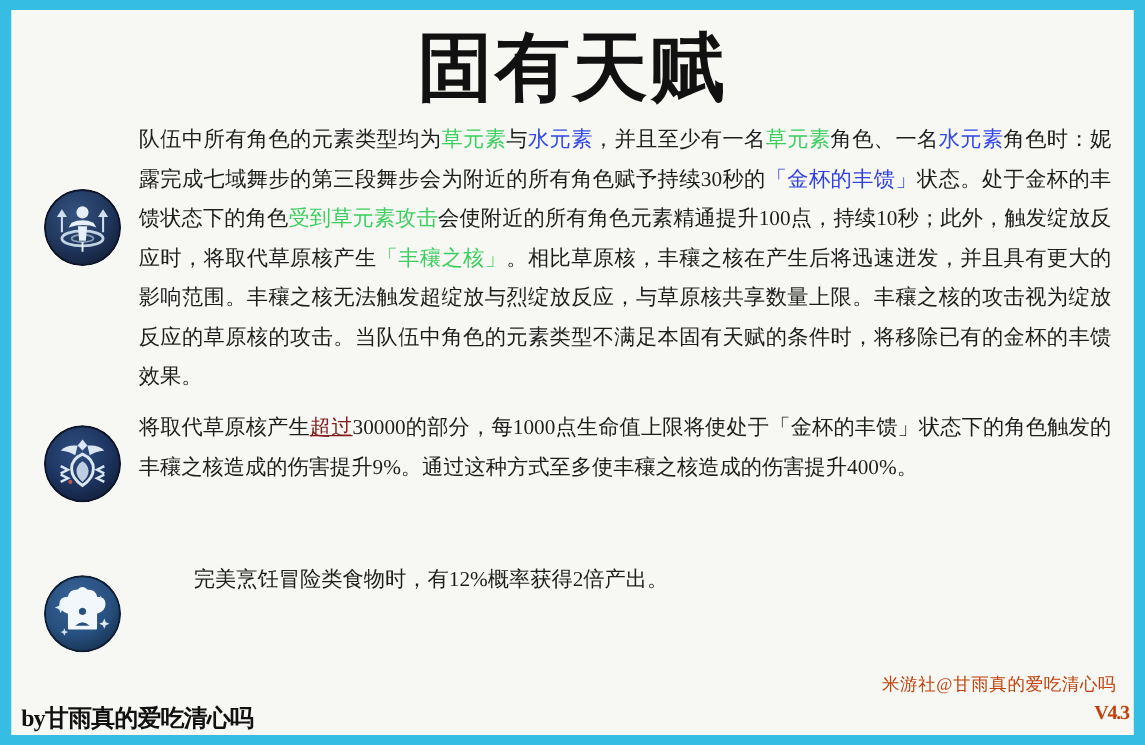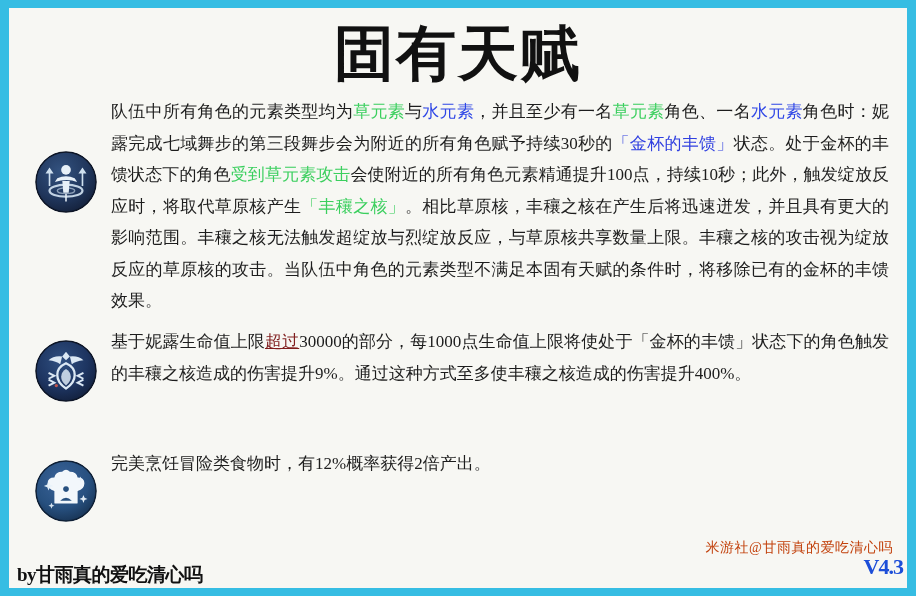--- a/index.html
+++ b/index.html
@@ -44,21 +44,21 @@
   
   .talent {
     position: absolute;
     display: flex;
     align-items: flex-start;
     left: 18px;
     right: 10px;
   }
   .talent-1 { top: 88px; }
   .talent-2 { top: 318px; }
-  .talent-3 { top: 440px; }
+  .talent-3 { top: 440px; gap: 44px; }
 
   .icon-wrap {
     flex: 0 0 auto;
     width: 78px;
     display: flex;
     justify-content: center;
     padding-top: 55px;
   }
   .talent-2 .icon-wrap { padding-top: 14px; }
   .talent-3 .icon-wrap { padding-top: 12px; }
@@ -105,23 +105,23 @@
     bottom: 31px;
     font-size: 14px;
     color: #c2410c;
     white-space: nowrap;
     letter-spacing: 0.5px;
   }
   .footer-version {
     position: absolute;
     right: 4px;
     bottom: 8px;
-    font-size: 22px;
+    font-size: 16px;
     font-weight: 700;
-    color: #1d4ed8;
+    color: #c2410c;
     letter-spacing: -1px;
     white-space: nowrap;
   }
 </style>
 </head>
 <body>
 
 <div id="page">
   <div id="canvas">
 
@@ -165,21 +165,21 @@
           <path d="M32 12 l4 5 l-4 4 l-4 -4 z" fill="#dbe8f4"></path>
           <path d="M28 17 q-9 -1 -14 4 q8 1 12 4 z" fill="#dbe8f4"></path>
           <path d="M36 17 q9 -1 14 4 q-8 1 -12 4 z" fill="#dbe8f4"></path>
           <path d="M32 24 q-9 4 -9 12 q0 8 9 14 q9 -6 9 -14 q0 -8 -9 -12 z" fill="none" stroke="#dbe8f4" stroke-width="2.4"></path>
           <path d="M32 30 q-5 3 -5 8 q0 5 5 9 q5 -4 5 -9 q0 -5 -5 -8 z" fill="#dbe8f4" opacity="0.85"></path>
           <path d="M14 34 l6 3 l-6 3 M14 41 l6 3 l-6 3" fill="none" stroke="#dbe8f4" stroke-width="2"></path>
           <path d="M50 34 l-6 3 l6 3 M50 41 l-6 3 l6 3" fill="none" stroke="#dbe8f4" stroke-width="2"></path>
           <circle cx="22" cy="47" r="1.7" fill="#c0554e"></circle>
         </svg>
       </div>
-      <div class="talent-text"><span>基于妮露生命值上限</span><span class="c-link">超过</span><span>30000的部分，每1000点生命值上限将使处于「金杯的丰馈」状态下的角色触发的丰穰之核造成的伤害提升9%。通过这种方式至多使丰穰之核造成的伤害提升400%。</span></div>
+      <div class="talent-text"><span>将取代草原核产生</span><span class="c-link">超过</span><span>30000的部分，每1000点生命值上限将使处于「金杯的丰馈」状态下的角色触发的丰穰之核造成的伤害提升9%。通过这种方式至多使丰穰之核造成的伤害提升400%。</span></div>
     </div>
 
     <div class="talent talent-3">
       <div class="icon-wrap">
         <svg class="talent-icon" viewBox="0 0 64 64">
           <defs>
             <radialGradient id="g3" cx="42%" cy="32%" r="75%">
               <stop offset="0%" stop-color="#3a6399"></stop>
               <stop offset="62%" stop-color="#27507f"></stop>
               <stop offset="100%" stop-color="#16304f"></stop>

